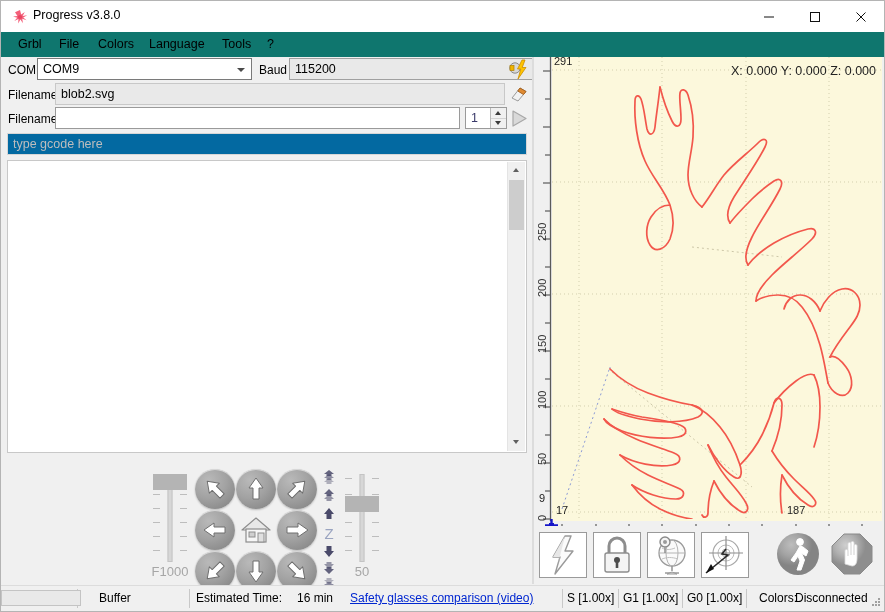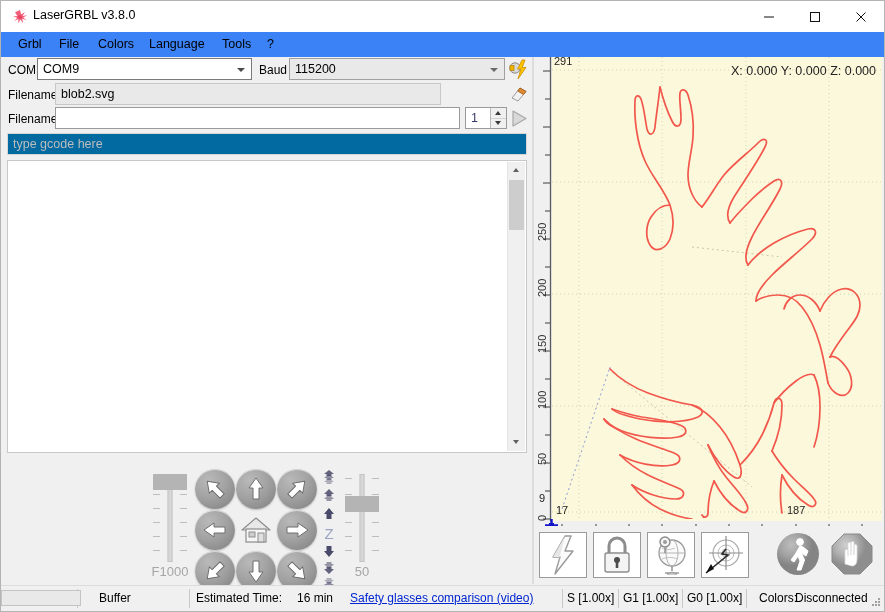--- a/index.html
+++ b/index.html
@@ -13,21 +13,21 @@
 
   
   .titlebar{position:absolute;left:0;top:0;width:100%;height:31px;background:#fff;box-sizing:border-box;}
   .title-icon{position:absolute;left:10px;top:7px;width:18px;height:18px;}
   .title-text{position:absolute;left:32px;top:7px;font-size:12.5px;color:#000;white-space:nowrap;}
   .wbtn{position:absolute;top:0;width:46px;height:31px;cursor:default;}
   .wbtn svg{position:absolute;left:50%;top:50%;transform:translate(-50%,-50%);}
   #btn-min{right:92px;} #btn-max{right:46px;} #btn-close{right:0;}
 
   
-  .menubar{position:absolute;left:0;top:31px;width:100%;height:43px;background:#3b82f6;border-bottom:1px solid #dcdcdc;box-sizing:border-box;}
+  .menubar{position:absolute;left:0;top:31px;width:100%;height:43px;background:#0f766e;border-bottom:1px solid #dcdcdc;box-sizing:border-box;}
   .menu-item{position:absolute;top:0;height:25px;line-height:25px;padding:0 9px;font-size:12.5px;white-space:nowrap;cursor:default;}
 
   
   .leftpanel{position:absolute;left:0;top:56px;width:532px;bottom:27px;background:#f0f0f0;}
 
   .lbl{position:absolute;font-size:12px;color:#000;white-space:nowrap;}
 
   .combo{position:absolute;box-sizing:border-box;border:1px solid #7a7a7a;background:#fff;height:22px;line-height:20px;font-size:12.5px;padding-left:5px;color:#000;overflow:hidden;white-space:nowrap;}
   .combo.ro{background:#e9e9e9;border:1px solid #a0a0a0;}
   .combo .arrow{position:absolute;right:6px;top:9px;width:0;height:0;border-left:4px solid transparent;border-right:4px solid transparent;border-top:4px solid #4a4a4a;}
@@ -109,21 +109,21 @@
 
   <div class="titlebar">
     <span class="title-icon">
       <svg width="18" height="18" viewBox="0 0 18 18">
         <g fill="#f4607a">
           <path d="M9 2 L10.2 6.6 L13.8 3.9 L11.6 7.9 L16.2 7.2 L12.2 9.4 L15.6 12.2 L11.3 10.8 L11.9 15.3 L9.4 11.6 L7.2 15.6 L7.4 11.1 L3.3 13.1 L6.2 9.7 L2 8.6 L6.4 8 L4 4.3 Z"></path>
         </g>
         <circle cx="9" cy="9" r="2.1" fill="#e8445f"></circle>
       </svg>
     </span>
-    <span class="title-text">LaserGRBL v3.8.0</span>
+    <span class="title-text">Progress v3.8.0</span>
 
     <div class="wbtn" id="btn-min">
       <svg width="12" height="12" viewBox="0 0 12 12">
           <line x1="1" y1="6" x2="11" y2="6" stroke="#111" stroke-width="1"></line>
         </svg>
     </div>
     <div class="wbtn" id="btn-max">
       <svg width="12" height="12" viewBox="0 0 12 12">
           <rect x="1.5" y="1.5" width="9" height="9" fill="none" stroke="#111" stroke-width="1"></rect>
         </svg>
@@ -146,34 +146,34 @@
   </div>
 
   <div class="leftpanel">
 
     <div class="lbl" style="left:7px;top:6px">COM</div>
     <div class="combo" style="left:36px;top:1px;width:215px">
       <span>COM9</span>
       <span class="arrow"></span>
     </div>
     <div class="lbl" style="left:258px;top:6px">Baud</div>
-    <div class="combo ro" style="left:288px;top:1px;width:216px">
+    <div class="combo ro" style="left:288px;top:1px;width:260px">
       <span>115200</span>
       <span class="arrow"></span>
     </div>
     <div style="position:absolute;left:507px;top:2px;width:22px;height:21px">
       <svg width="22" height="21" viewBox="0 0 22 21">
         <circle cx="7" cy="9" r="5.2" fill="#d8d8d8" stroke="#8a8a8a" stroke-width="1"></circle>
         <rect x="2" y="6.5" width="4" height="5" fill="#f0b400" stroke="#b07f00" stroke-width=".7"></rect>
         <path d="M14 1 L9.5 10 L12.8 10 L10 20 L18 8.5 L14.2 8.5 L17 1 Z" fill="#ffc400" stroke="#c98b00" stroke-width=".8" stroke-linejoin="round"></path>
       </svg>
     </div>
 
     <div class="lbl" style="left:7px;top:31px">Filename</div>
-    <div class="tbox read" style="left:54px;top:26px;width:386px">blob2.svg</div>
+    <div class="tbox read" style="left:54px;top:26px;width:450px">blob2.svg</div>
     <div style="position:absolute;left:508px;top:28px;width:20px;height:18px">
       <svg width="20" height="18" viewBox="0 0 20 18">
         <path d="M3 13 L11 3 L17 6.5 L9 16 Z" fill="#f2f2f2" stroke="#9a9a9a" stroke-width="1"></path>
         <path d="M11 3 L17 6.5 L14.5 9.5 L8.8 6 Z" fill="#e08b33" stroke="#a86420" stroke-width="1"></path>
       </svg>
     </div>
 
     <div class="lbl" style="left:7px;top:55px">Filename</div>
     <div class="tbox white" style="left:54px;top:50px;width:405px"></div>
     <div class="spin" style="left:464px;top:50px">

